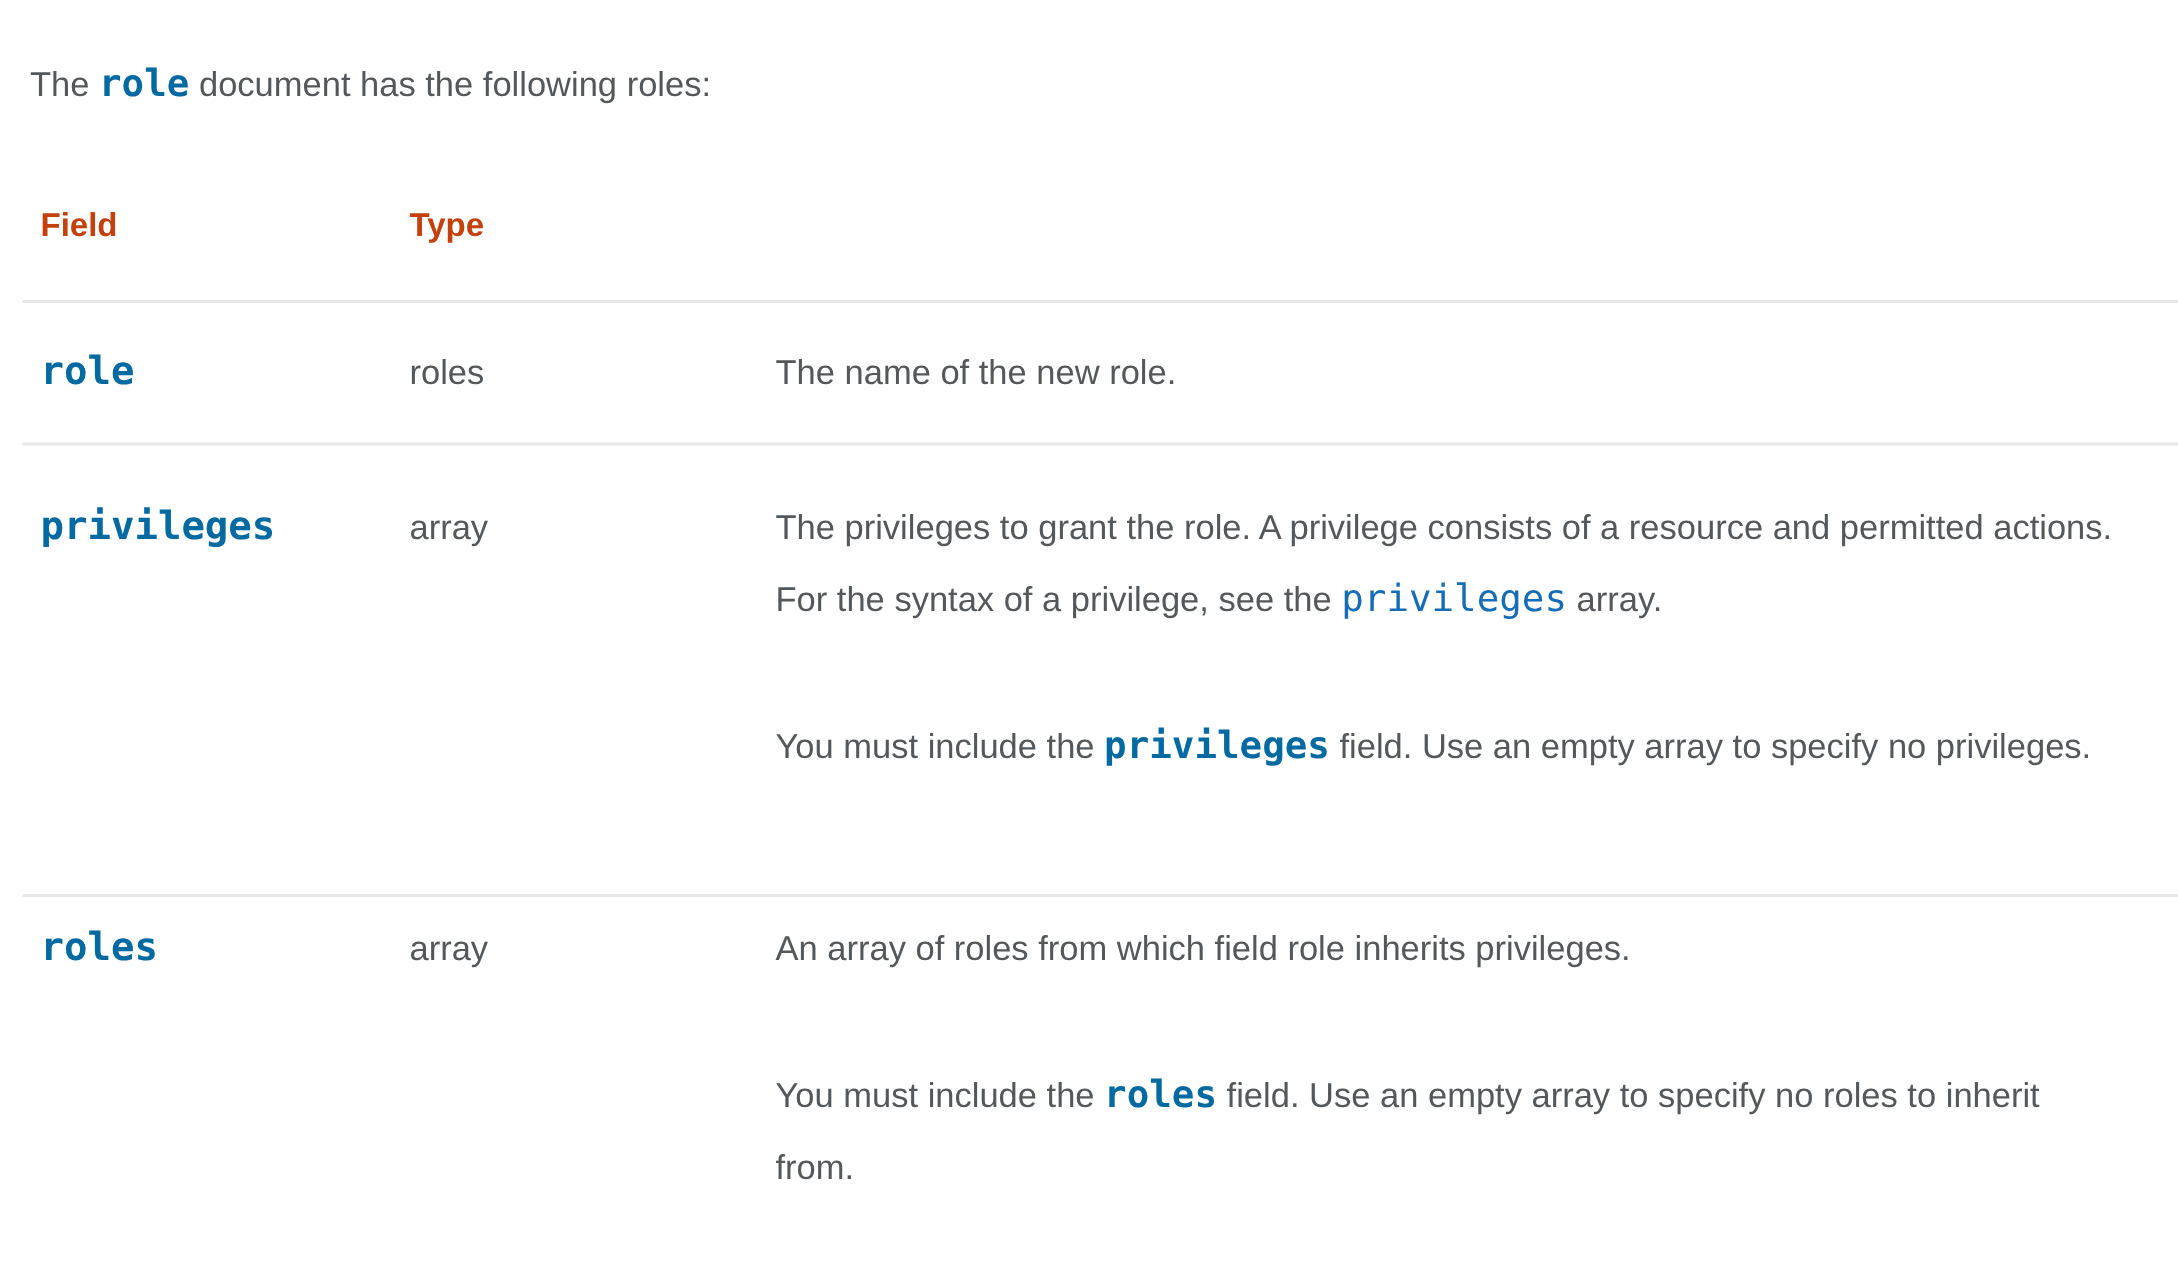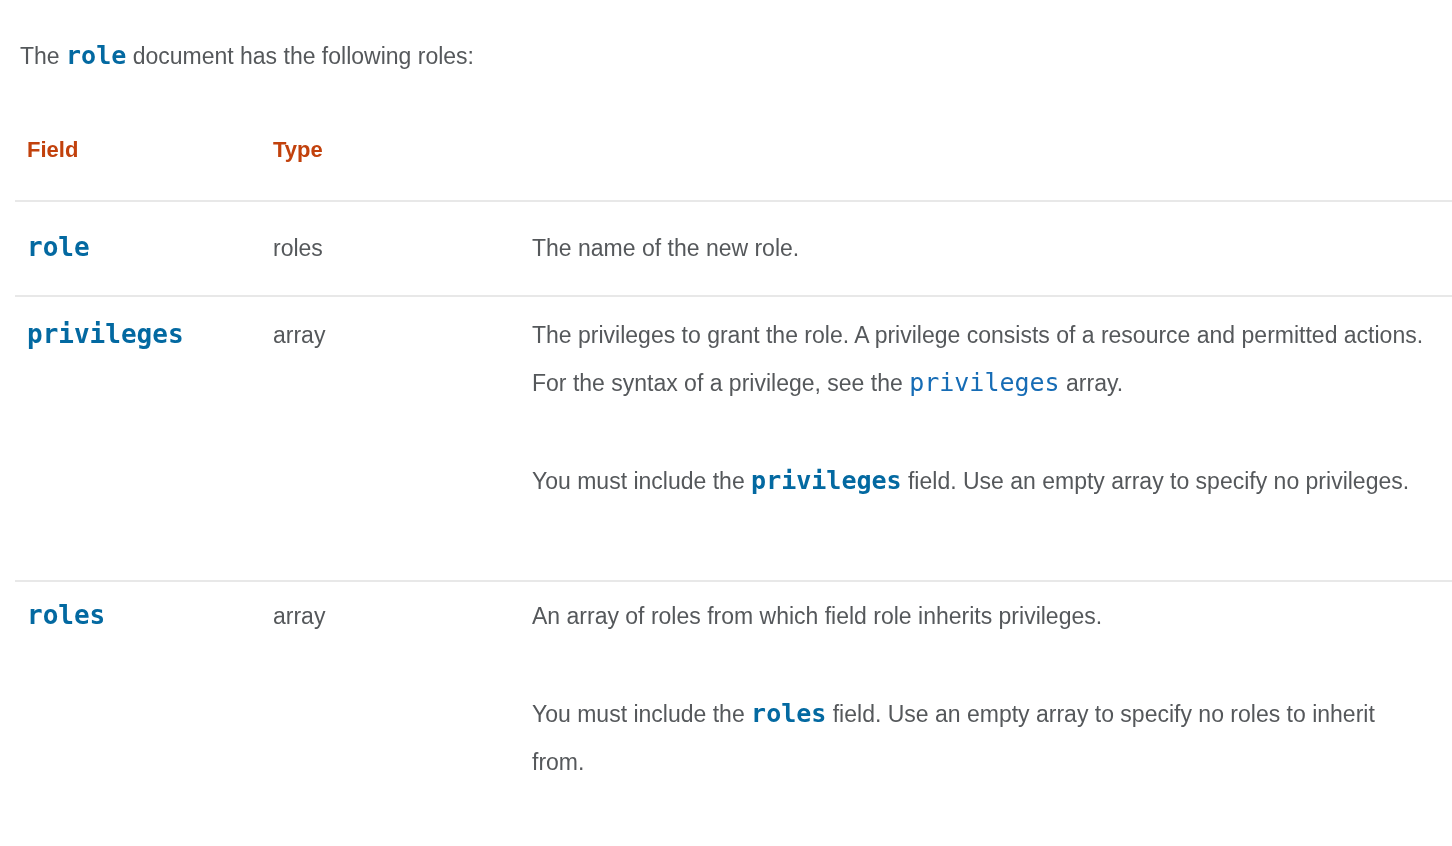--- a/index.html
+++ b/index.html
@@ -61,30 +61,30 @@
     grid-template-columns: 246px 244px 1fr;
     border-top: 2px solid #e8e8e8;
   }
   .row .cell {
     padding: 0 12px;
     font-size: 23px;
     line-height: 48px;
   }
   .row .cell-field .code { font-size: 26px; }
   .row .cell-desc p {
-    margin: 0 0 50px 15px;
+    margin: 0 0 50px 0;
     max-width: 895px;
     font-size: 23px;
     line-height: 48px;
     color: #55585b;
   }
   .row .cell-desc p:last-child { margin-bottom: 0; }
   
   .row-role  .cell { padding-top: 22px; padding-bottom: 23px; }
-  .row-privileges .cell { padding-top: 14px; padding-bottom: 75px; }
+  .row-privileges .cell { padding-top: 30px; padding-bottom: 75px; }
   .row-roles .cell { padding-top: 10px; padding-bottom: 22px; }
 </style>
 </head>
 <body>
 
 <div class="page">
 
   <p class="intro"><span>The </span><span class="code">role</span><span> document has the following roles:</span></p>
 
   <div class="fields-table">

